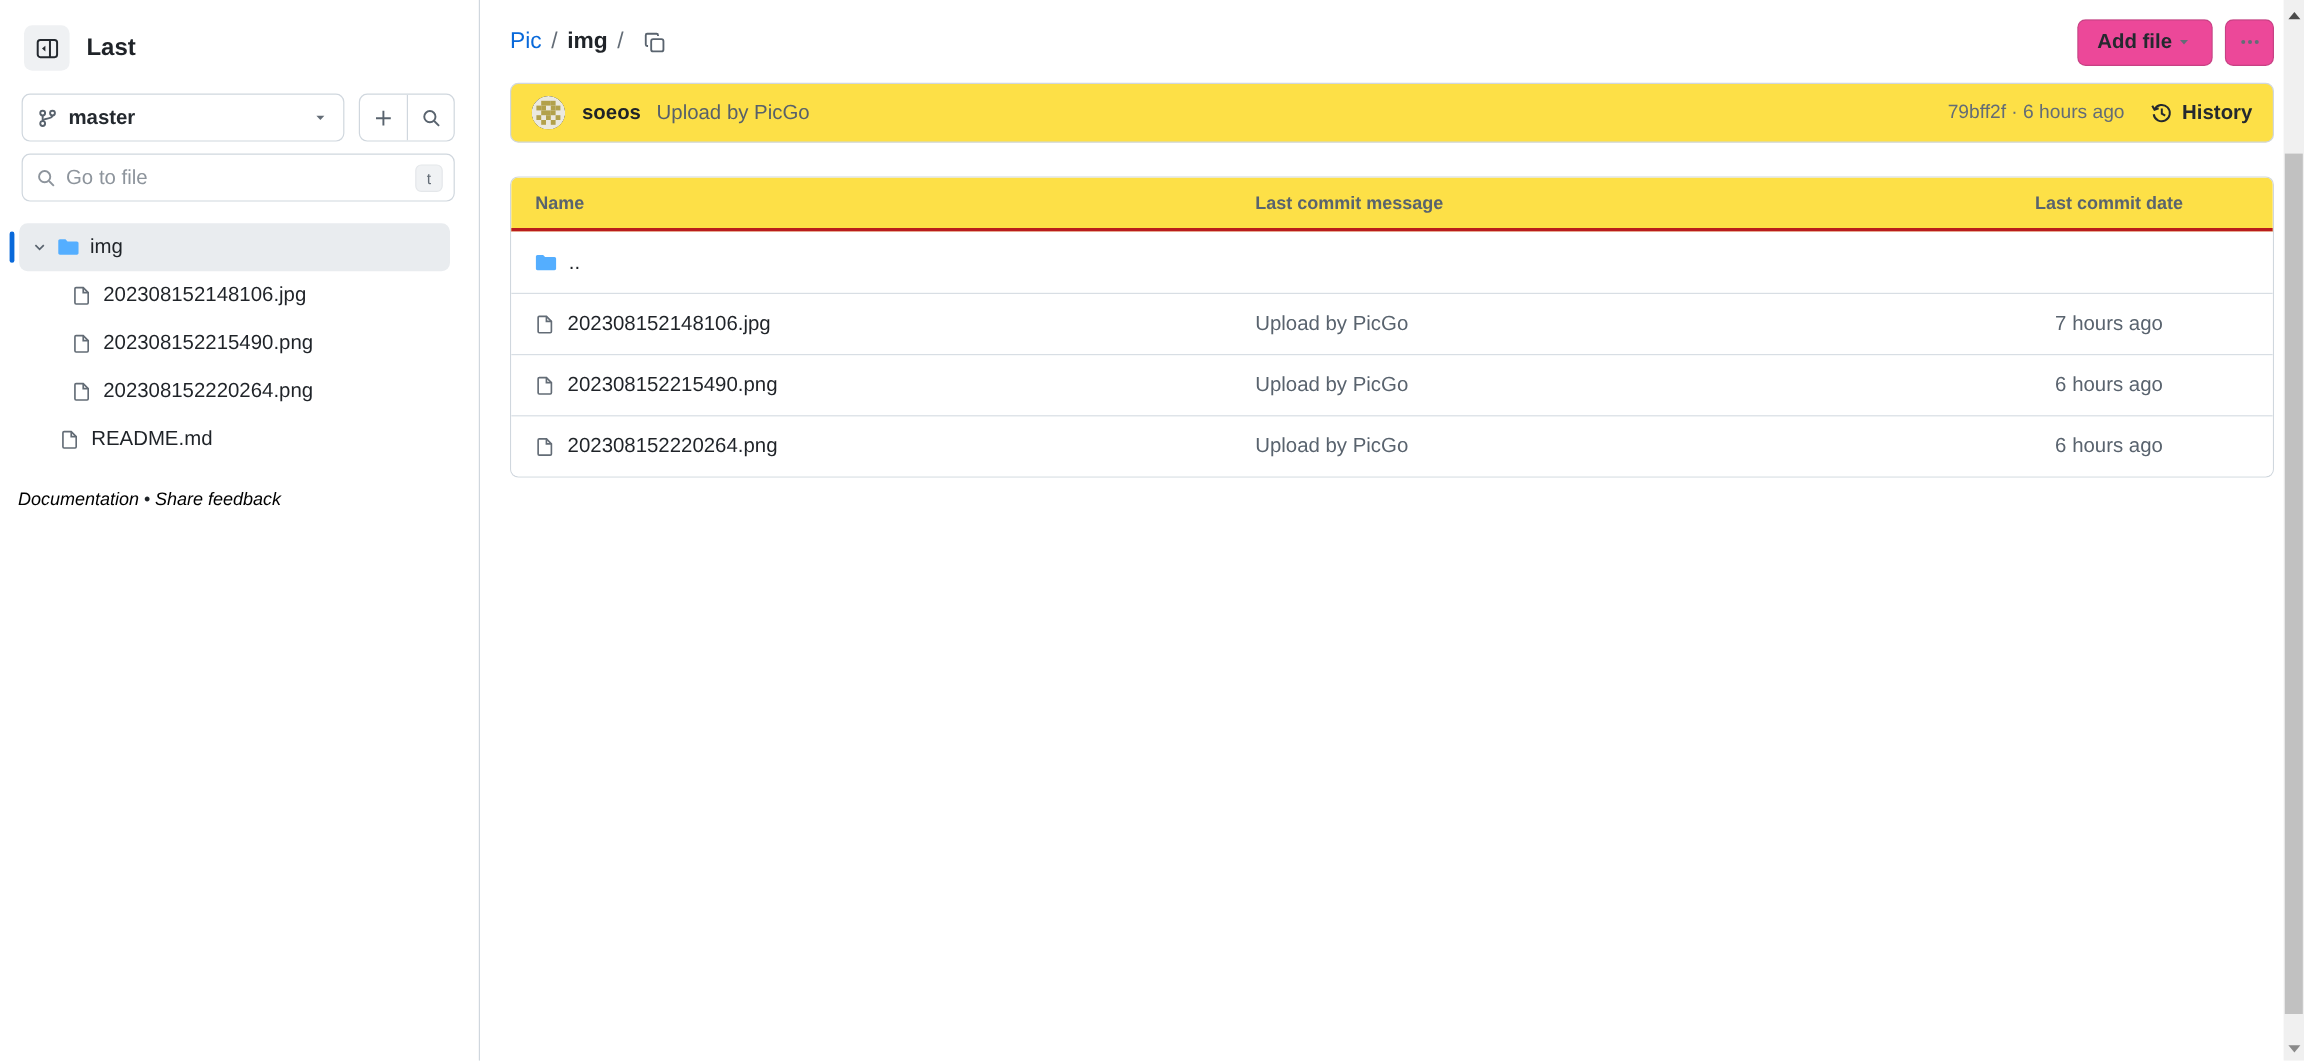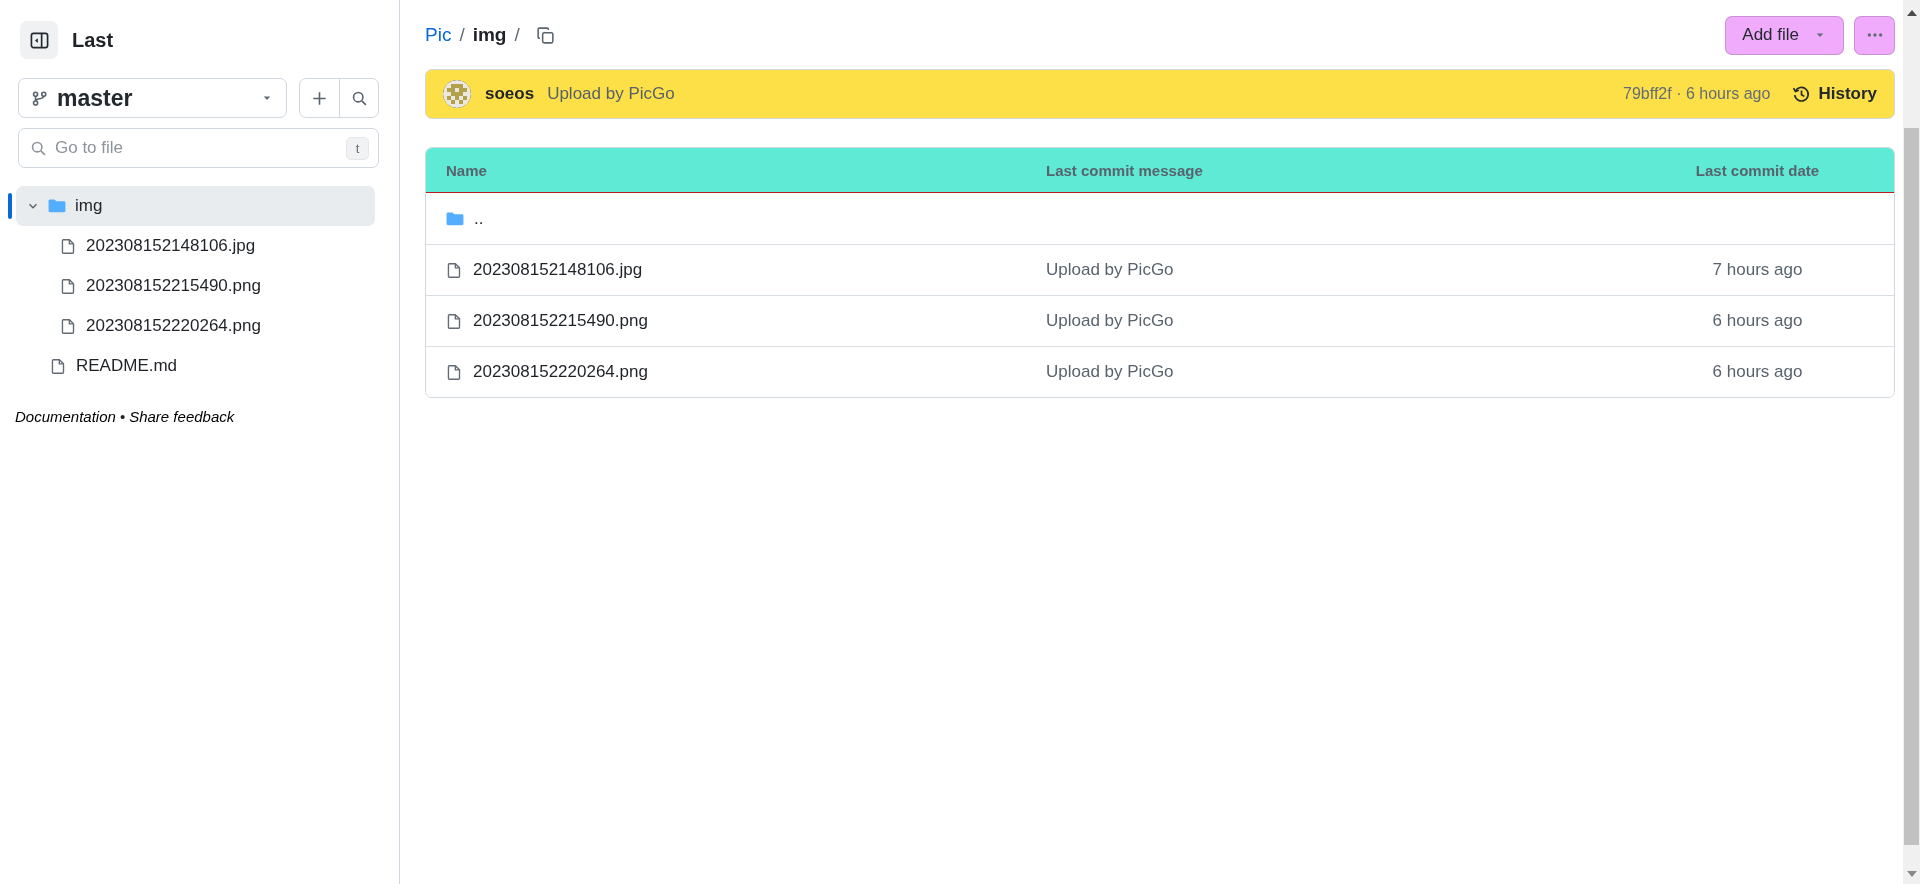--- a/index.html
+++ b/index.html
@@ -24,21 +24,21 @@
     width: 38px; height: 38px; border: none; border-radius: 7px;
     background: #eff1f3; display: flex; align-items: center; justify-content: center;
     cursor: pointer; color: #24292f;
   }
   .sidebar-title { font-size: 20px; font-weight: 600; color: #1f2328; margin-left: 4px; }
 
   .sidebar-controls { display: flex; align-items: center; margin: 19px 20px 0 18px; gap: 12px; }
   .branch-btn {
     flex: 1; height: 40px; display: flex; align-items: center; gap: 9px;
     background: #fff; border: 1px solid #d0d7de; border-radius: 7px;
-    padding: 0 12px; cursor: pointer; font-size: 23px; color: #24292f;
+    padding: 0 12px; cursor: pointer; font-size: 17px; color: #24292f;
     font-family: inherit;
   }
   .branch-btn .branch-label { font-weight: 600; flex: 1; text-align: left; }
   .btn-group {
     display: flex; height: 40px; border: 1px solid #d0d7de; border-radius: 7px; overflow: hidden;
     background: #fff;
   }
   .btn-group button {
     width: 39px; height: 100%; border: none; background: transparent; cursor: pointer;
     display: flex; align-items: center; justify-content: center; color: #59636e;
@@ -88,41 +88,41 @@
   .breadcrumb a.bc-root { color: #0969da; text-decoration: none; cursor: pointer; }
   .breadcrumb .bc-sep { color: #636c76; }
   .breadcrumb .bc-current { font-weight: 600; color: #1f2328; }
   .copy-btn {
     margin-left: 12px; background: transparent; border: none; cursor: pointer;
     color: #59636e; display: flex; align-items: center; padding: 4px;
   }
   .header-actions { margin-left: auto; display: flex; align-items: center; gap: 10px; }
   .btn {
     height: 39px; border: 1px solid rgba(31,35,40,0.18); border-radius: 7px;
-    background: #f0abfc; color: #24292f; font-size: 17px; font-weight: 400;
-    display: flex; align-items: center; gap: 14px; padding: 0 16px; cursor: pointer;
+    background: #ec4899; color: #24292f; font-size: 17px; font-weight: 700;
+    display: flex; align-items: center; gap: 3px; padding: 0 16px; cursor: pointer;
     font-family: inherit;
   }
   .btn.icon-only { width: 41px; justify-content: center; padding: 0; color: #636c76; }
 
   .commit-bar {
     margin-top: 13px; height: 50px; border: 1px solid #d0d7de; border-radius: 7px;
     display: flex; align-items: center; padding: 0 17px; background: #fde047;
   }
   .avatar { width: 28px; height: 28px; border-radius: 50%; overflow: hidden; flex: none; }
   .commit-author { font-weight: 600; margin-left: 14px; font-size: 17px; color: #1f2328; cursor: pointer; }
   .commit-msg { margin-left: 13px; color: #57606a; font-size: 17px; cursor: pointer; }
   .commit-right { margin-left: auto; display: flex; align-items: center; }
   .commit-meta { color: #636c76; font-size: 16px; cursor: pointer; }
   .history-link { display: flex; align-items: center; gap: 7px; margin-left: 22px; color: #24292f; cursor: pointer; text-decoration: none; }
   .history-link .history-label { font-weight: 600; font-size: 17px; }
 
   .file-table { margin-top: 28px; border: 1px solid #d0d7de; border-radius: 7px; overflow: hidden; }
   .t-row { display: grid; grid-template-columns: 600px 1fr 253px; align-items: center; }
-  .t-head { background: #5eead4; height: 45px; border-bottom: 1px solid #b91c1c; }
+  .t-head { background: #fde047; height: 45px; border-bottom: 3px solid #b91c1c; }
   .t-head .cell { font-size: 15px; font-weight: 600; color: #59636e; }
   .t-body-row { height: 51px; background: #fff; }
   .t-body-row + .t-body-row { border-top: 1px solid #d8dee4; }
   .cell { padding: 0 0 0 20px; }
   .cell.c-date { text-align: center; padding-right: 20px; padding-left: 0; }
   .name-cell { display: flex; align-items: center; gap: 10px; }
   .name-cell a { color: #1f2328; text-decoration: none; cursor: pointer; font-size: 17px; }
   .msg-cell a { color: #59636e; text-decoration: none; cursor: pointer; font-size: 17px; }
   .date-cell { color: #59636e; font-size: 17px; }
 

